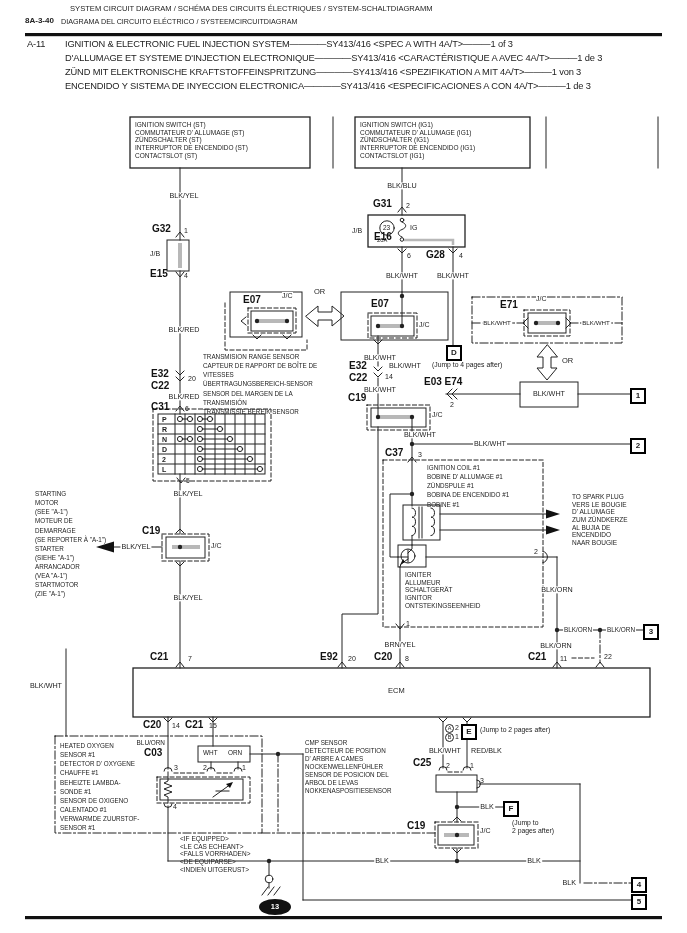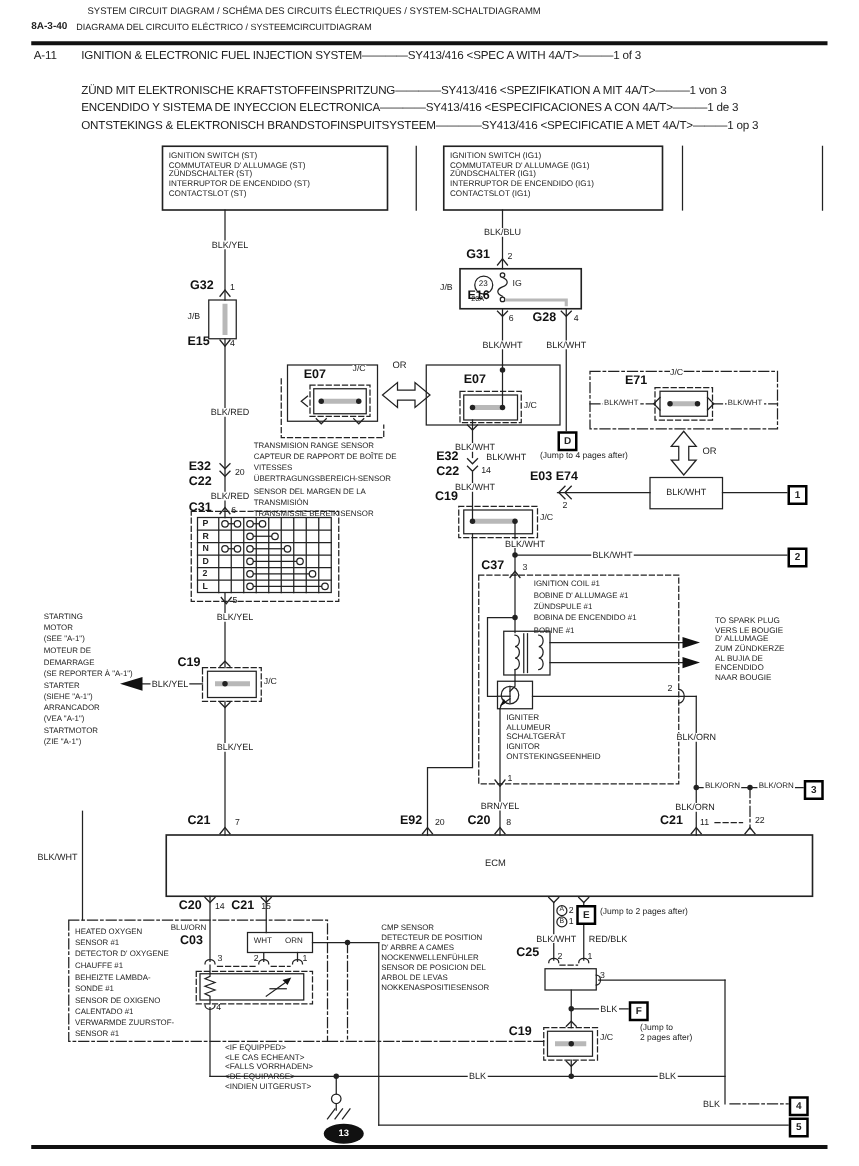--- a/index.html
+++ b/index.html
@@ -326,23 +326,23 @@
     <line class="w" x1="303" y1="900" x2="631" y2="900"></line>
   </g>
 </svg>
 
 <div class="hdr1" style="left:70px;top:5px">SYSTEM CIRCUIT DIAGRAM / SCHÉMA DES CIRCUITS ÉLECTRIQUES / SYSTEM-SCHALTDIAGRAMM</div>
 <div class="hcode" style="left:25px;top:17px">8A-3-40</div>
 <div class="hdr2" style="left:61px;top:18px">DIAGRAMA DEL CIRCUITO ELÉCTRICO / SYSTEEMCIRCUITDIAGRAM</div>
 
 <div class="ttl" style="left:27px;top:40px">A-11</div>
 <div class="ttl" style="left:65px;top:40px">IGNITION &amp; ELECTRONIC FUEL INJECTION SYSTEM————SY413/416 &lt;SPEC A WITH 4A/T&gt;———1 of 3</div>
+<div class="ttl" style="left:65px;top:54px">D'ALLUMAGE ET SYSTEME D'INJECTION ELECTRONIQUE————SY413/416 &lt;CARACTÉRISTIQUE A AVEC 4A/T&gt;———1 de 3</div>
 <div class="ttl" style="left:65px;top:68px">ZÜND MIT ELEKTRONISCHE KRAFTSTOFFEINSPRITZUNG————SY413/416 &lt;SPEZIFIKATION A MIT 4A/T&gt;———1 von 3</div>
 <div class="ttl" style="left:65px;top:82px">ENCENDIDO Y SISTEMA DE INYECCION ELECTRONICA————SY413/416 &lt;ESPECIFICACIONES A CON 4A/T&gt;———1 de 3</div>
-<div class="ttl" style="left:65px;top:96px">ONTSTEKINGS &amp; ELEKTRONISCH BRANDSTOFINSPUITSYSTEEM————SY413/416 &lt;SPECIFICATIE A MET 4A/T&gt;———1 op 3</div>
 
 <div class="tb2" style="left:135px;top:121px">IGNITION SWITCH (ST)
 COMMUTATEUR D' ALLUMAGE (ST)
 ZÜNDSCHALTER (ST)
 INTERRUPTOR DE ENCENDIDO (ST)
 CONTACTSLOT (ST)</div>
 <div class="tb2" style="left:360px;top:121px">IGNITION SWITCH (IG1)
 COMMUTATEUR D' ALLUMAGE (IG1)
 ZÜNDSCHALTER (IG1)
 INTERRUPTOR DE ENCENDIDO (IG1)

